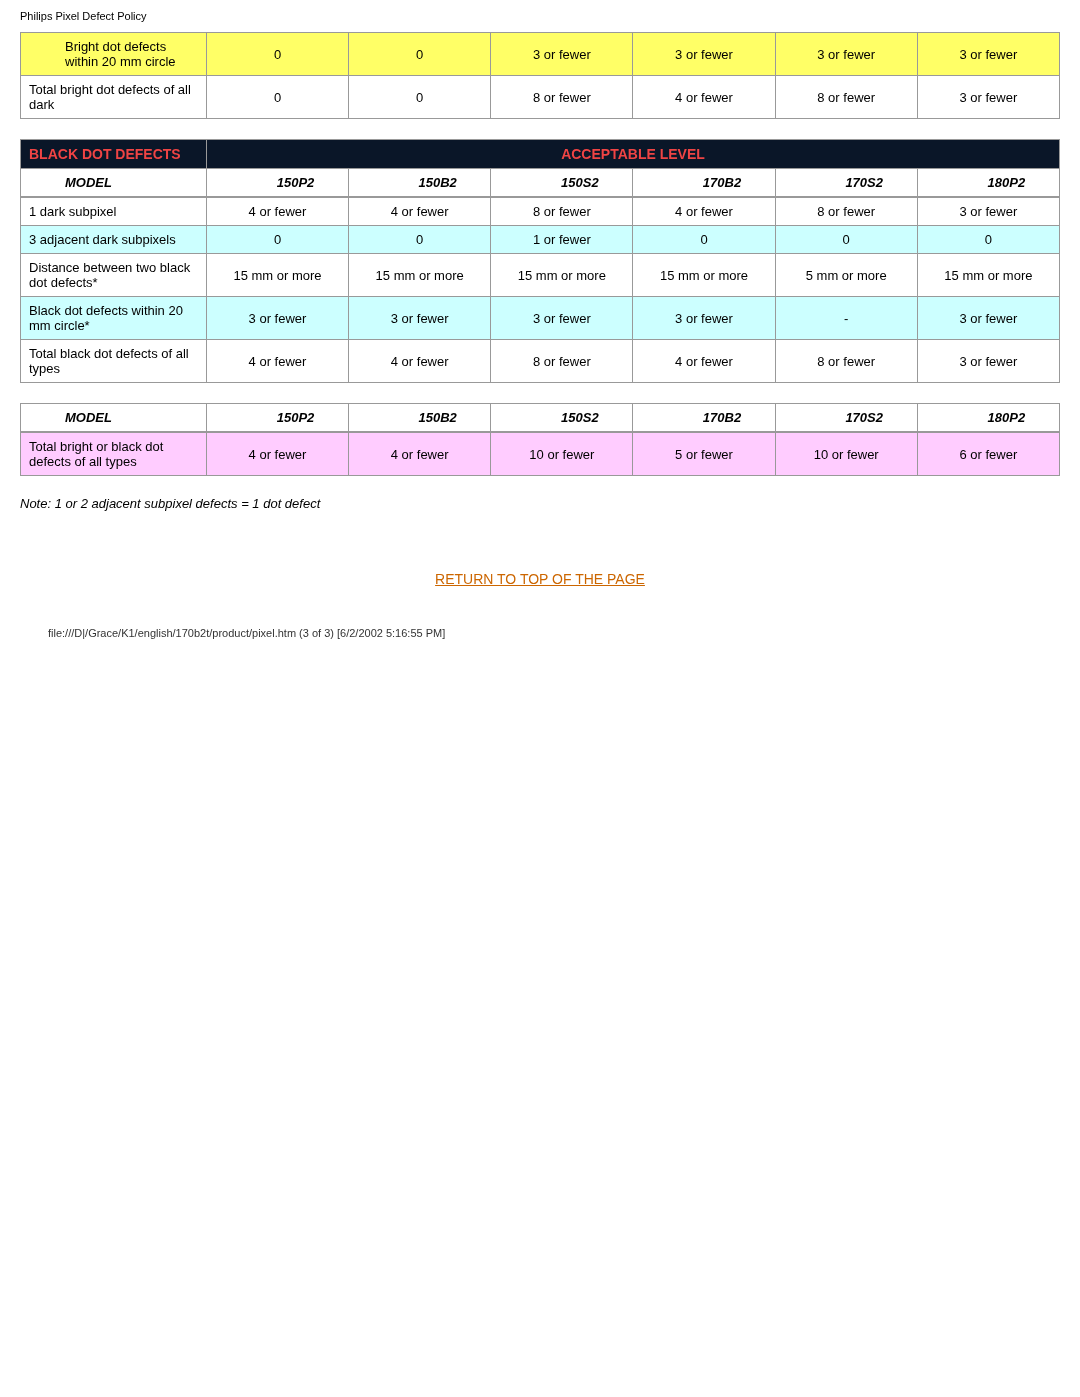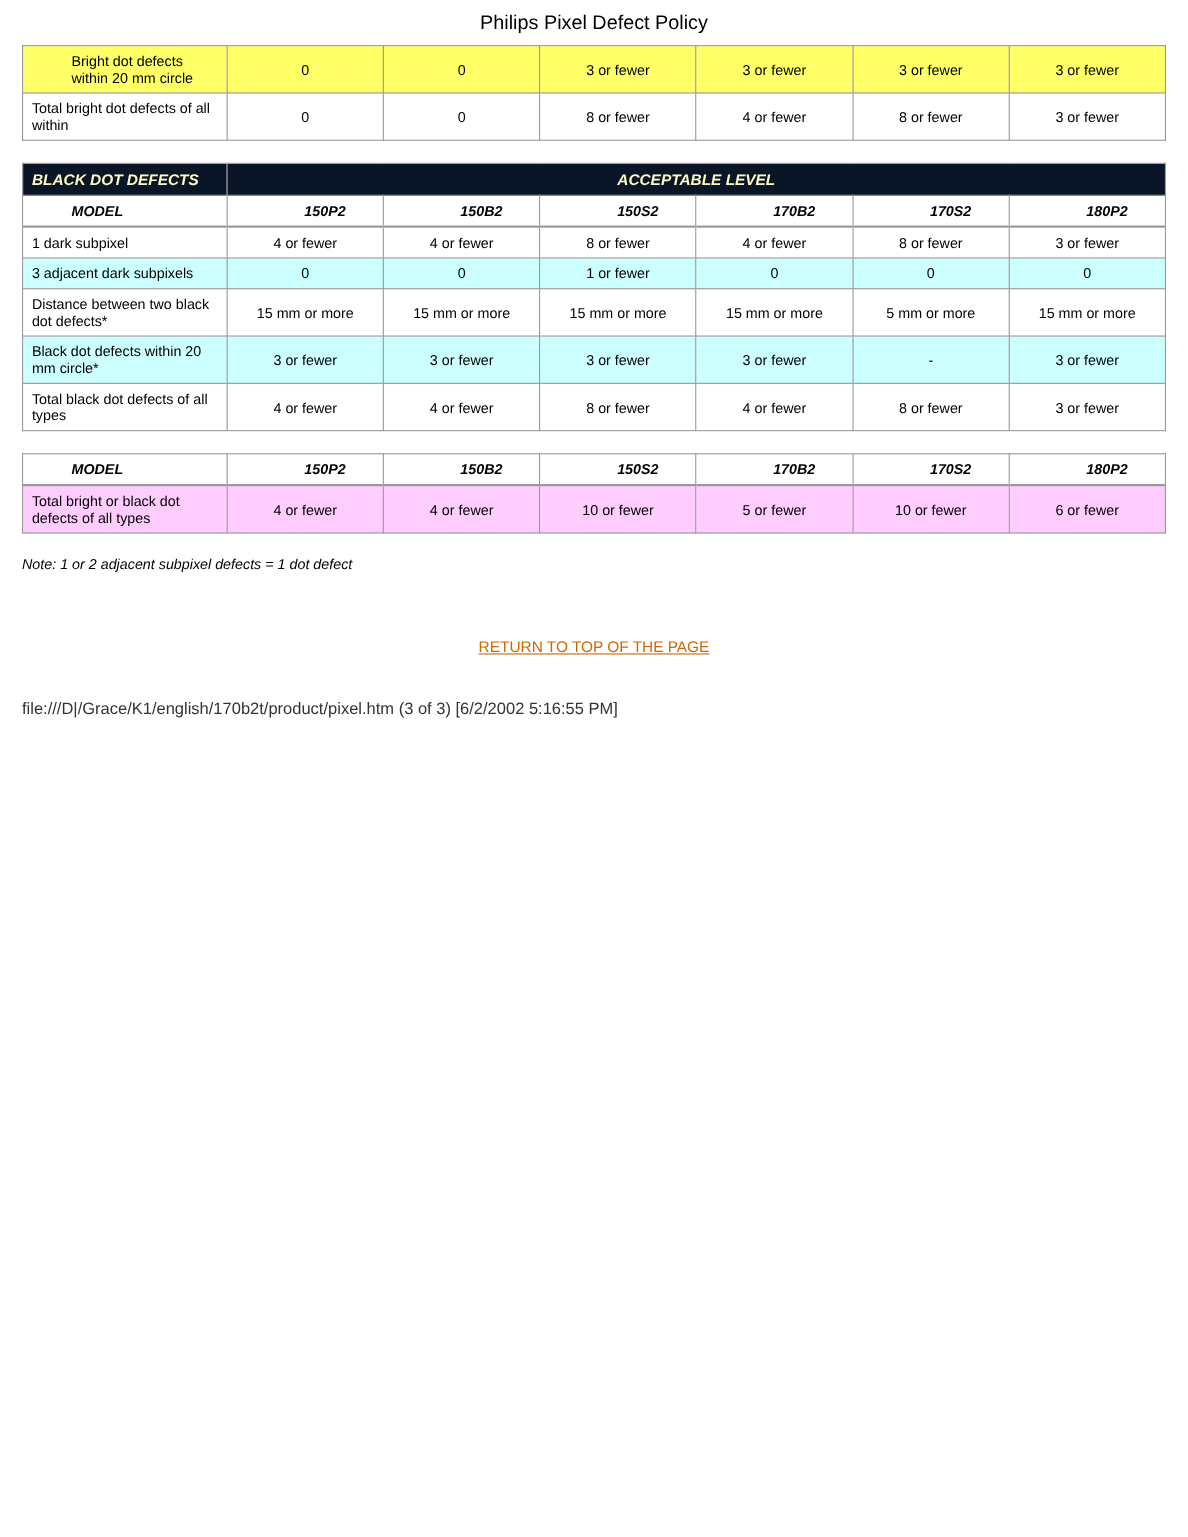--- a/index.html
+++ b/index.html
@@ -5,44 +5,42 @@
     * { box-sizing: border-box; margin: 0; padding: 0; }
     body {
       font-family: Arial, sans-serif;
       font-size: 13px;
       background: #fff;
       color: #000;
       padding: 10px 20px;
       width: 1080px;
     }
     .page-title {
-      font-size: 18px;
+      font-size: 11px;
       margin-bottom: 10px;
-      text-align: center;
     }
     table {
       border-collapse: collapse;
       width: 100%;
       margin-bottom: 20px;
     }
     td, th {
       border: 1px solid #999;
       padding: 6px 8px;
       vertical-align: middle;
       text-align: center;
     }
     td:first-child {
       text-align: left;
     }
     .header-dark {
       background-color: #0a1628;
-      color: #fef9c3;
+      color: #ef4444;
       font-weight: bold;
       font-size: 14px;
-      font-style: italic;
     }
     .model-row td {
       font-style: italic;
       font-weight: bold;
       border-bottom: 2px solid #999;
       padding-left: 44px;
     }
     .model-row td:first-child {
       font-style: italic;
     }
@@ -67,23 +65,24 @@
     .return-link {
       text-align: center;
       margin: 60px 0 40px 0;
     }
     .return-link a {
       color: #cc6600;
       text-decoration: underline;
       font-size: 14px;
     }
     .footer {
-      font-size: 15px;
+      font-size: 11px;
       color: #333;
       margin-top: 20px;
+      margin-left: 28px;
     }
     .col-label { width: 170px; }
     .col-data { width: 130px; }
   </style>
 </head>
 <body>
 
 <div class="page-title">Philips Pixel Defect Policy</div>
 
 <table>
@@ -100,21 +99,21 @@
   <tr class="yellow-row">
         <td>Bright dot defects within 20 mm circle</td>
         <td>0</td>
         <td>0</td>
         <td>3 or fewer</td>
         <td>3 or fewer</td>
         <td>3 or fewer</td>
         <td>3 or fewer</td>
       </tr>
       <tr>
-        <td>Total bright dot defects of all within</td>
+        <td>Total bright dot defects of all dark</td>
         <td>0</td>
         <td>0</td>
         <td>8 or fewer</td>
         <td>4 or fewer</td>
         <td>8 or fewer</td>
         <td>3 or fewer</td>
       </tr>
     </tbody>
 </table>
 

